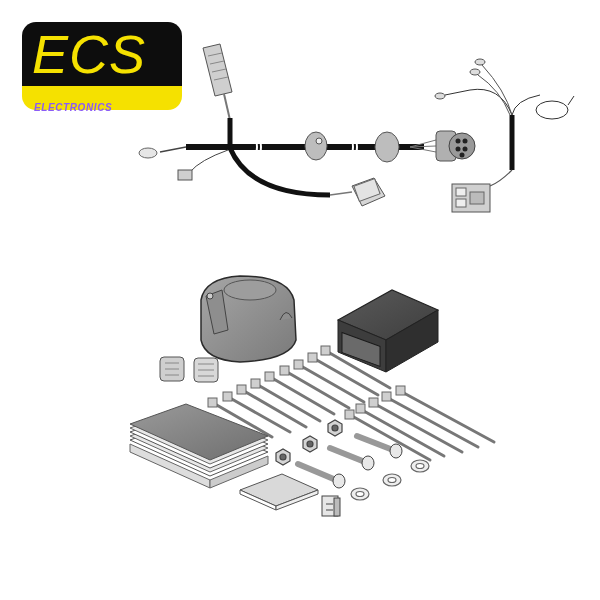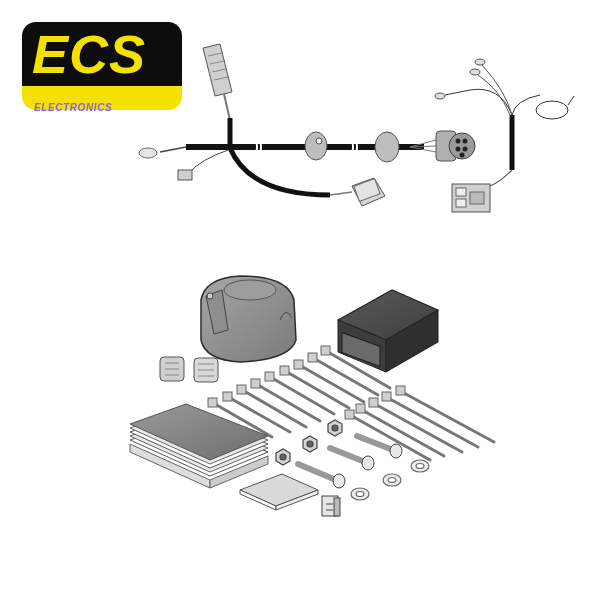--- a/index.html
+++ b/index.html
@@ -1,20 +1,20 @@
 <!DOCTYPE html>
 <html><head>
 <meta charset="utf-8">
 <style>
   html, body { margin: 0; padding: 0; background: #ffffff; }
   body { width: 600px; height: 600px; position: relative; overflow: hidden; font-family: "Liberation Sans", sans-serif; }
   .logo { position: absolute; left: 22px; top: 22px; width: 160px; height: 88px; }
   .logo-top { position: absolute; left: 0; top: 0; width: 160px; height: 64px; background: #0d0d0d; border-radius: 14px 14px 0 0; }
   .logo-bottom { position: absolute; left: 0; top: 64px; width: 160px; height: 24px; background: #f5e100; border-radius: 0 0 14px 14px; }
-  .logo-letters { position: absolute; left: 10px; top: 4px; font-family: "Liberation Sans", sans-serif; font-weight: bold; font-style: italic; font-size: 54px; color: #f5e100; letter-spacing: 1px; line-height: 56px; }
+  .logo-letters { position: absolute; left: 10px; top: 4px; font-family: "Liberation Sans", sans-serif; font-weight: normal; font-style: italic; font-size: 54px; color: #f5e100; letter-spacing: 1px; line-height: 56px; }
   .logo-sub { position: absolute; left: 12px; top: 76px; font-family: "Liberation Sans", sans-serif; font-weight: bold; font-style: italic; font-size: 10px; color: #8b5cf6; letter-spacing: 0.6px; line-height: 20px; }
   svg.art { position: absolute; left: 0; top: 0; }
 </style>
 </head>
 <body>
 
 <div class="logo">
   <div class="logo-top"></div>
   <div class="logo-bottom"></div>
   <div class="logo-letters">ECS</div>

